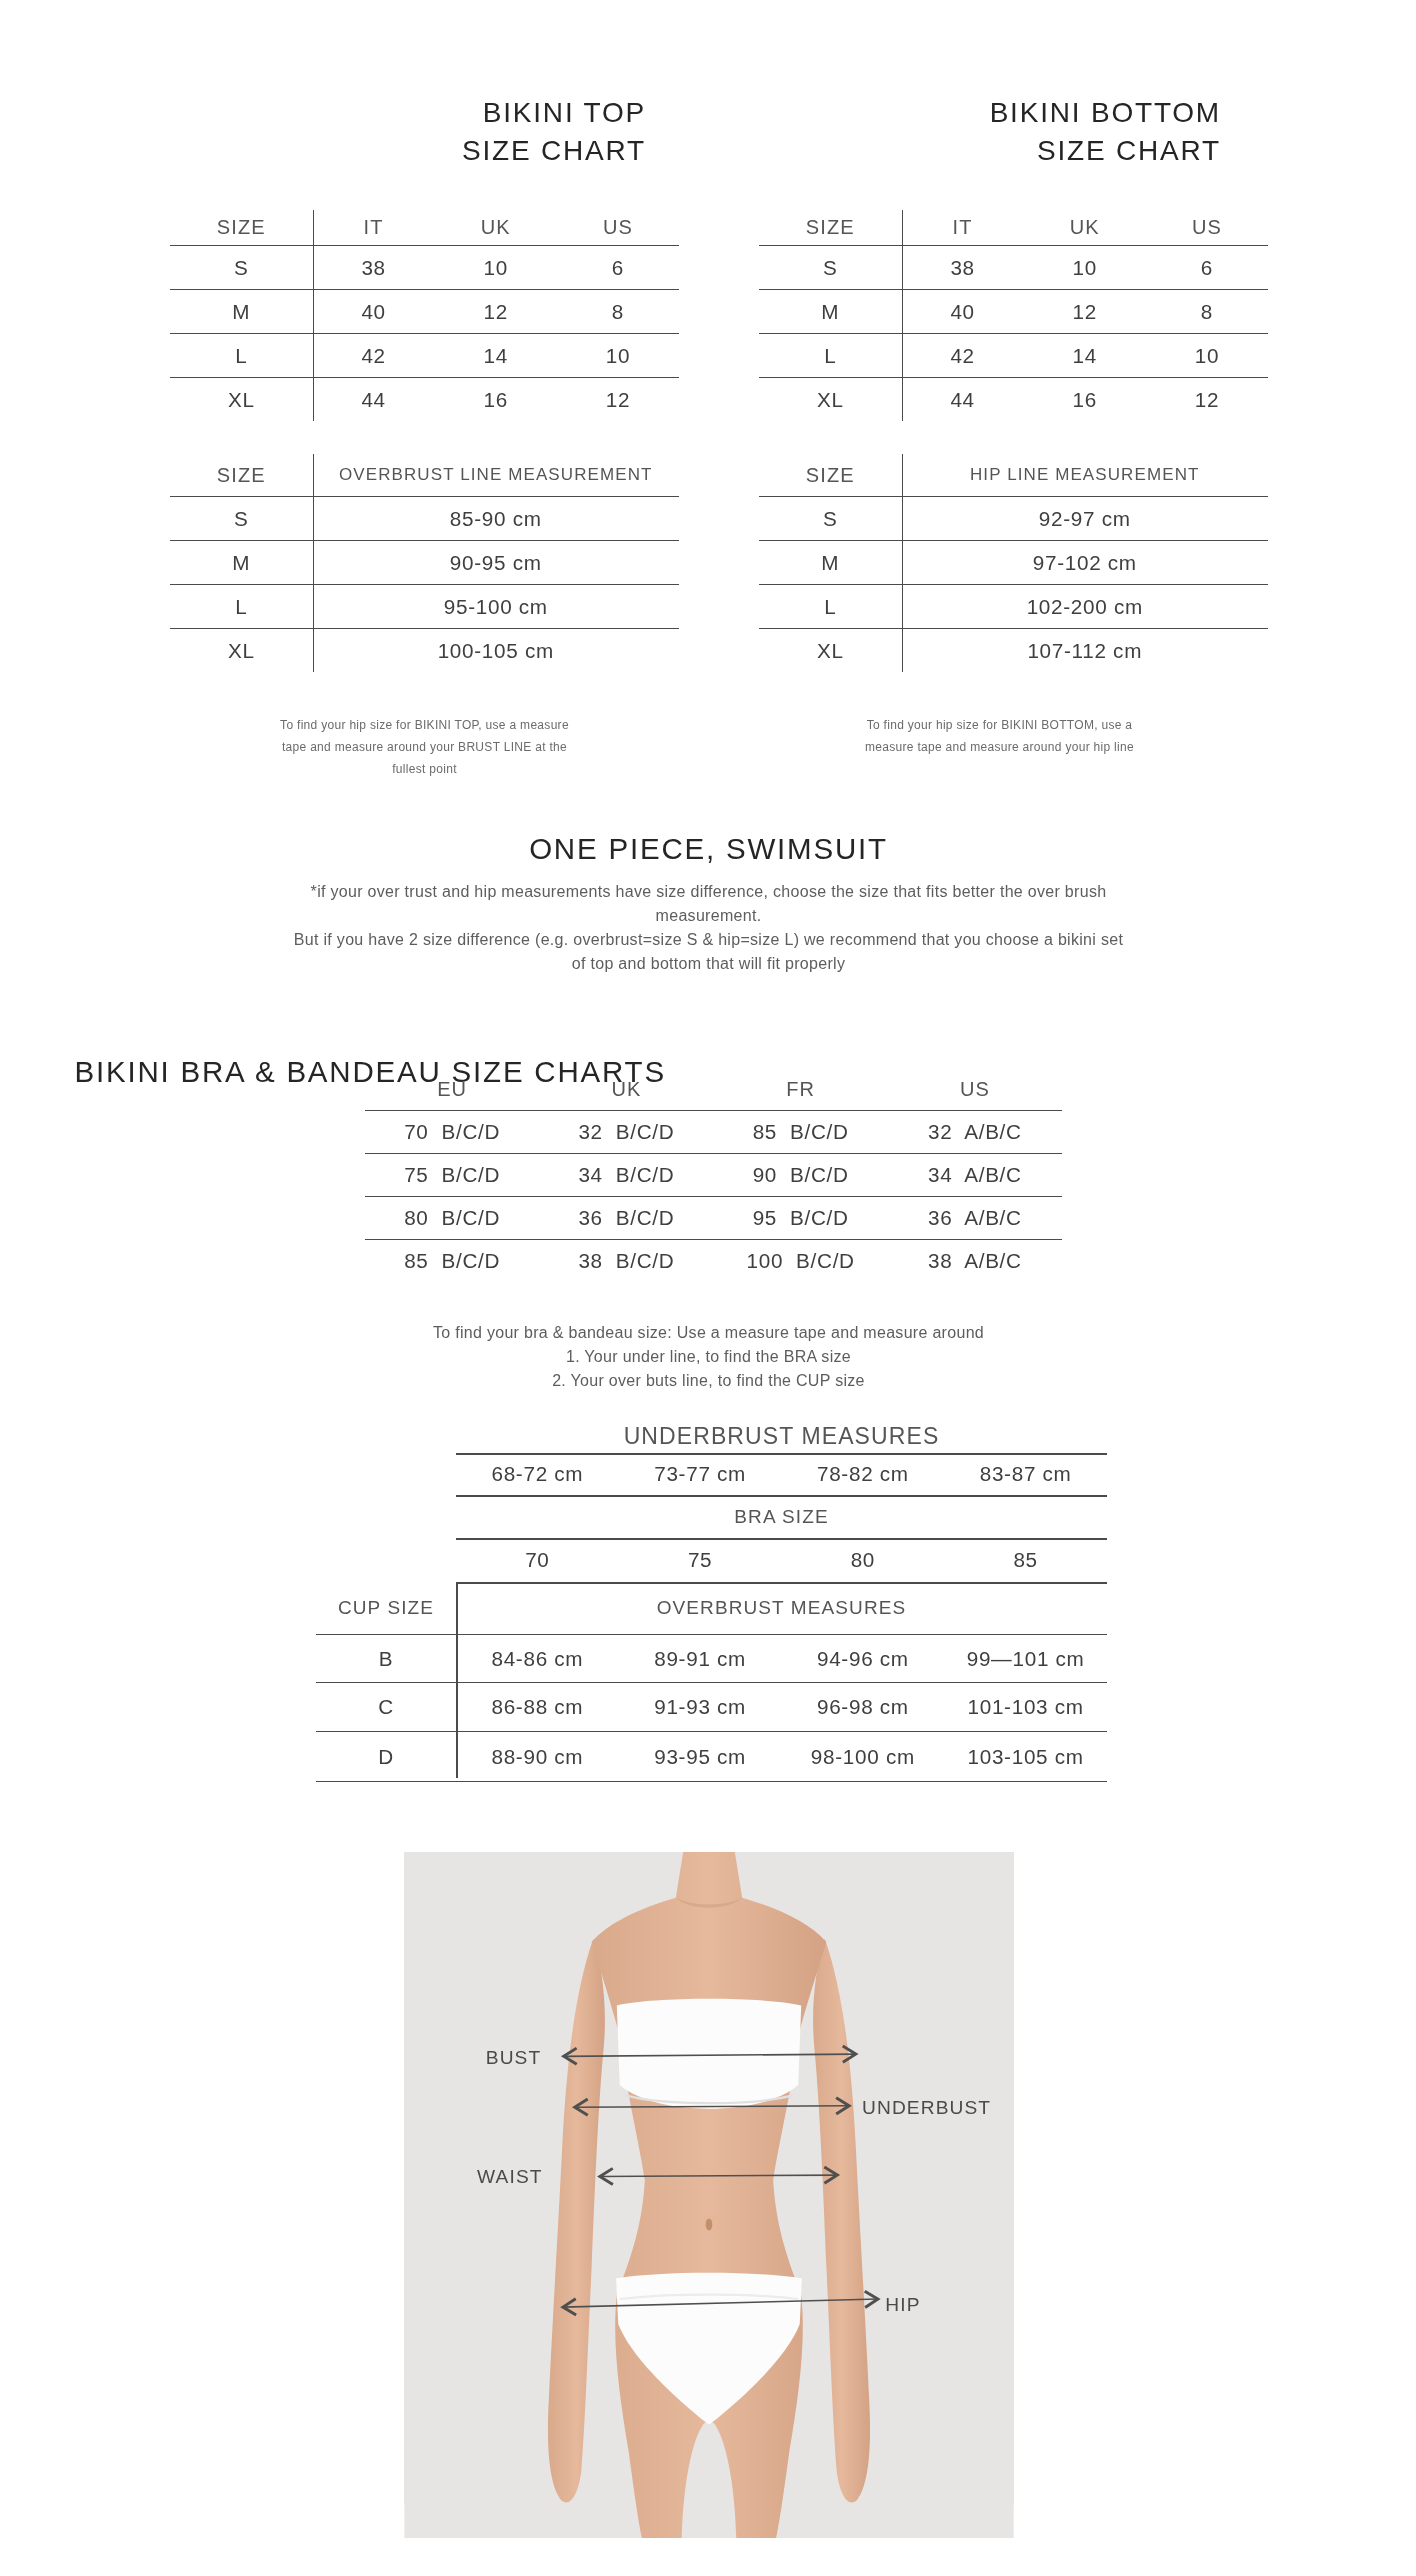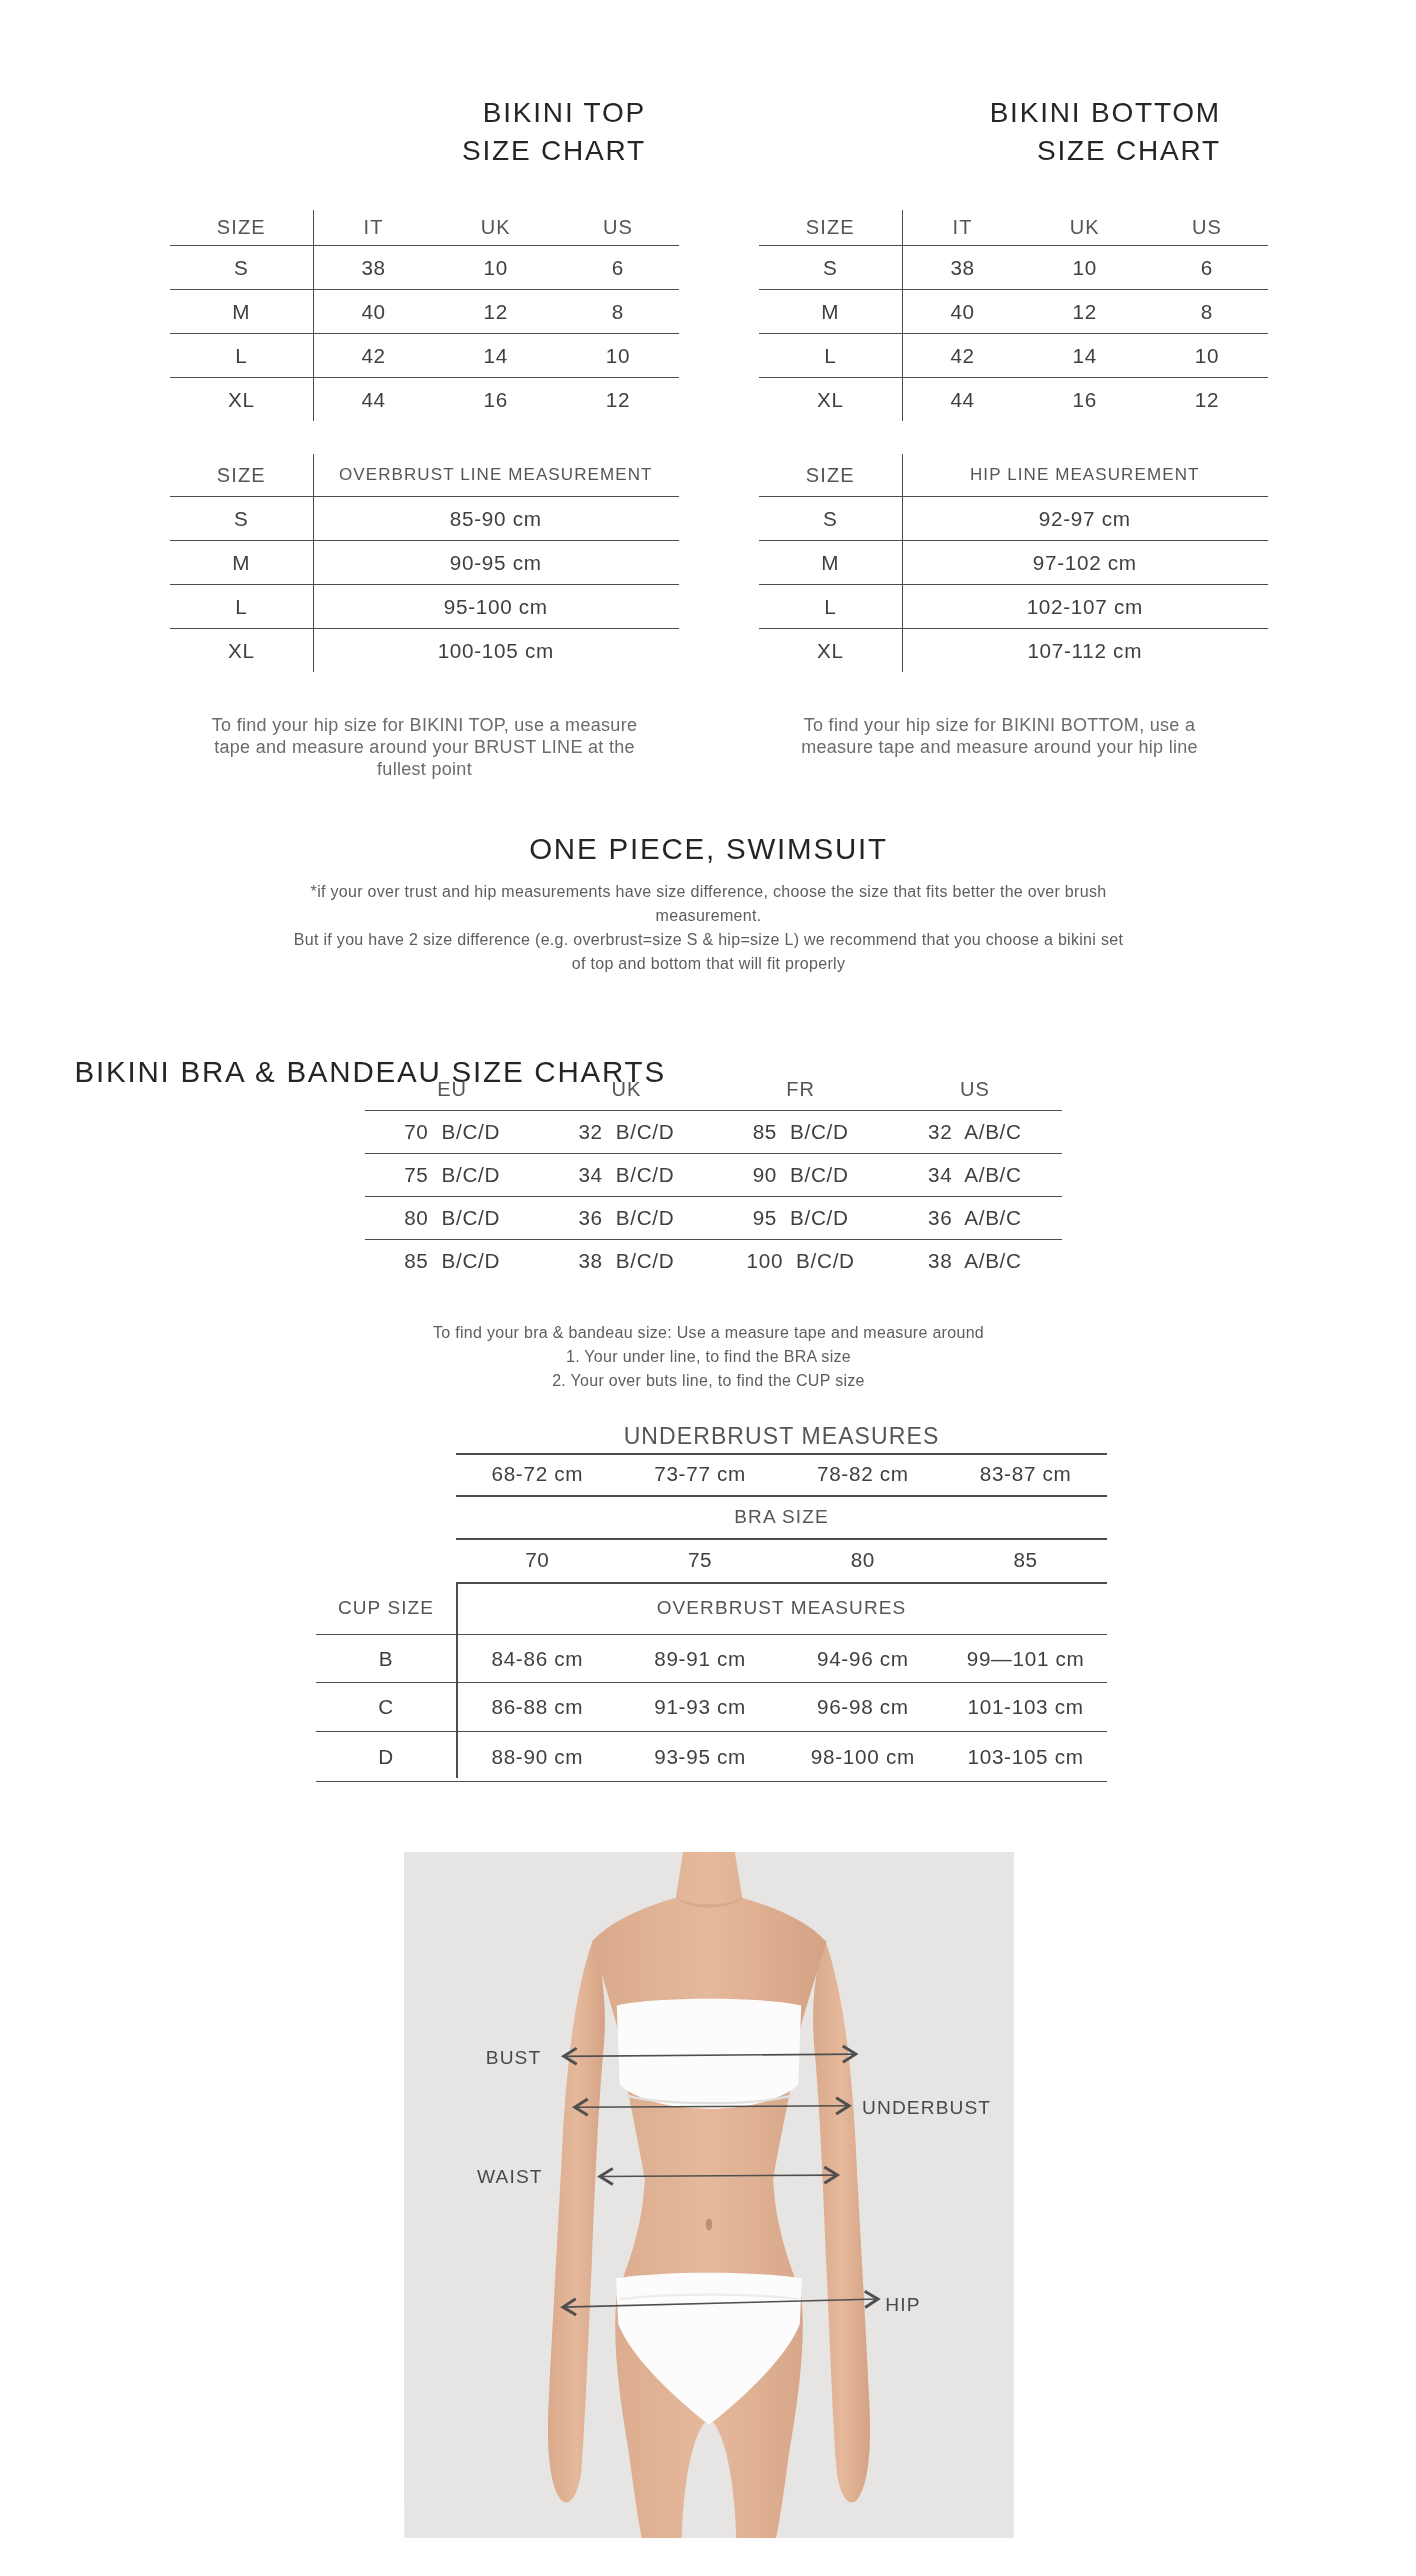--- a/index.html
+++ b/index.html
@@ -40,21 +40,21 @@
   .size-tbl .row{height:43px;}
   .size-tbl .row.head{height:35px;}
 
   
   .meas-tbl{width:509px;}
   .meas-tbl .row{height:43px;}
   .meas-tbl .row.head{height:42px;}
 
   
   .note{
-    text-align:center;font-size:18px;line-height:22px;color:#6b6b6b;
+    text-align:center;font-size:12px;line-height:22px;color:#6b6b6b;
     white-space:pre-line;letter-spacing:0.3px;
   }
   .para{
     width:100%;text-align:center;font-size:16px;line-height:24px;color:#5d5d5d;
     white-space:pre-line;letter-spacing:0.3px;
   }
 
   
   .bra-tbl{width:697px;}
   .bra-tbl .row{grid-template-columns:repeat(4,1fr);height:42px;}
@@ -187,21 +187,21 @@
     <div class="row cols2 bord">
       <div class="cell">S</div>
       <div class="cell">92-97 cm</div>
     </div>
     <div class="row cols2 bord">
       <div class="cell">M</div>
       <div class="cell">97-102 cm</div>
     </div>
     <div class="row cols2 bord">
       <div class="cell">L</div>
-      <div class="cell">102-107 cm</div>
+      <div class="cell">102-200 cm</div>
     </div>
     <div class="row cols2">
       <div class="cell">XL</div>
       <div class="cell">107-112 cm</div>
     </div>
   </div>
 
   <div class="abs note" style="left:203px;top:714px;width:443px;">To find your hip size for BIKINI TOP, use a measure
 tape and measure around your BRUST LINE at the
 fullest point</div>

